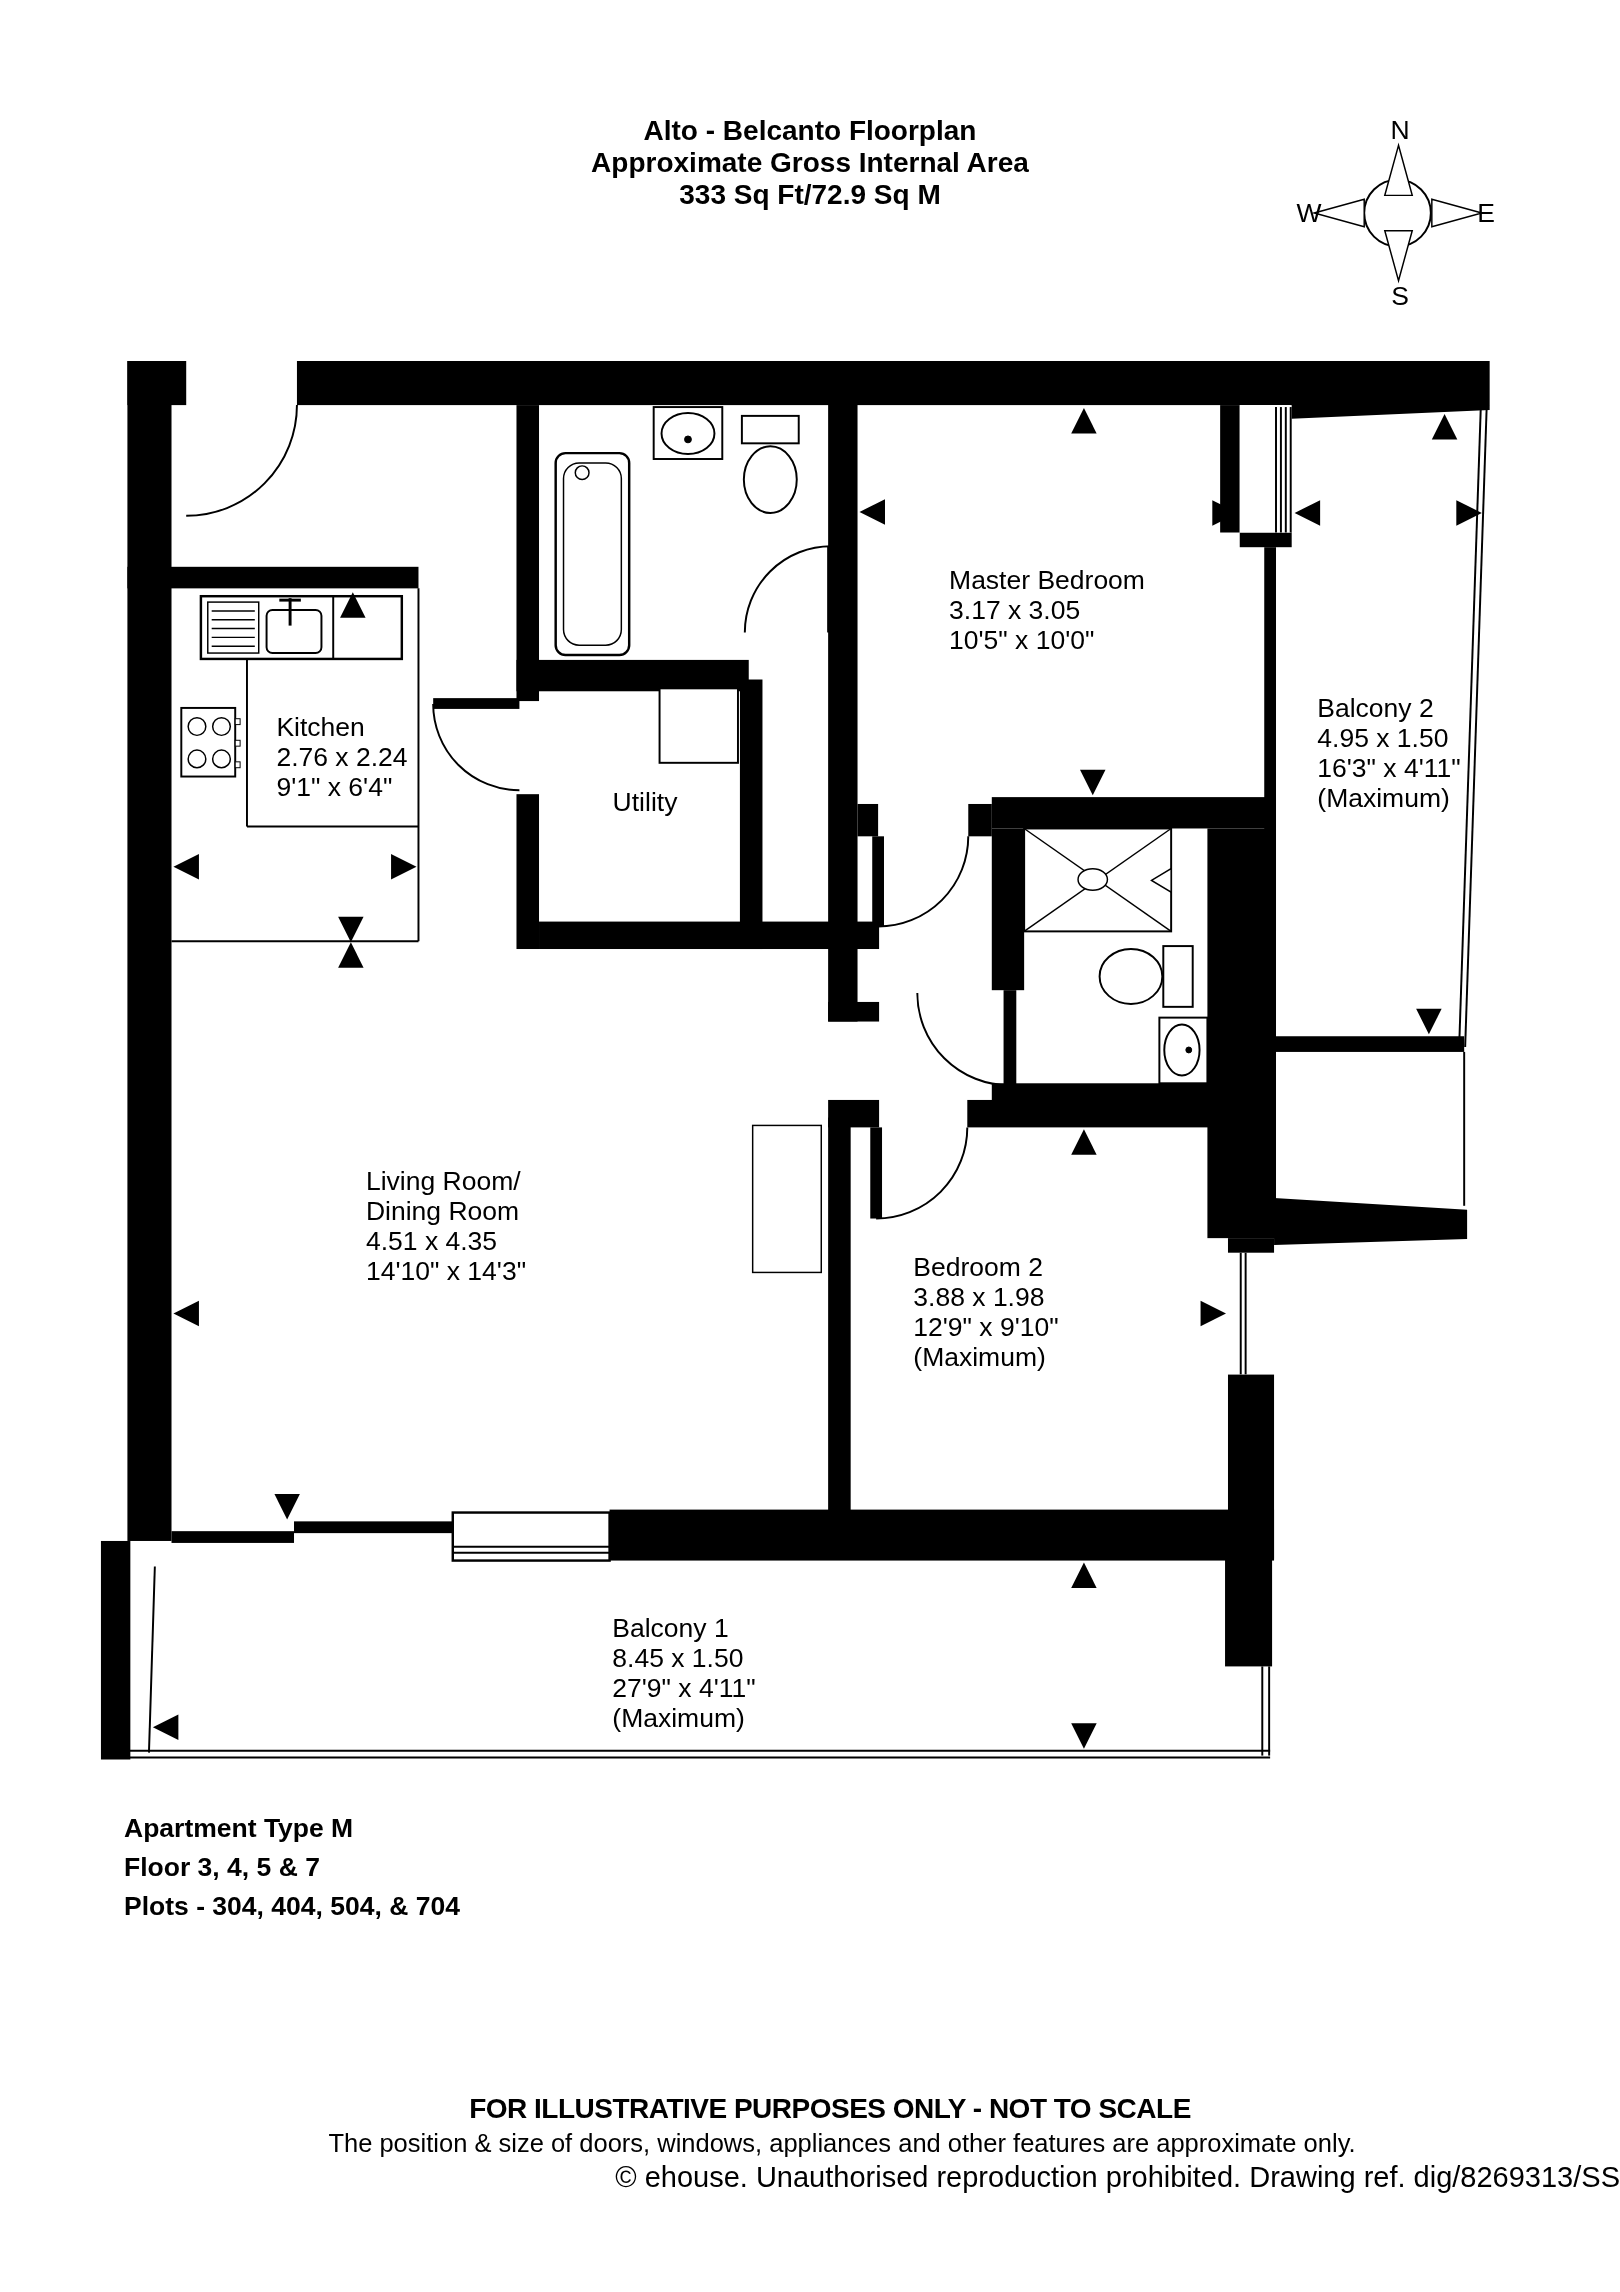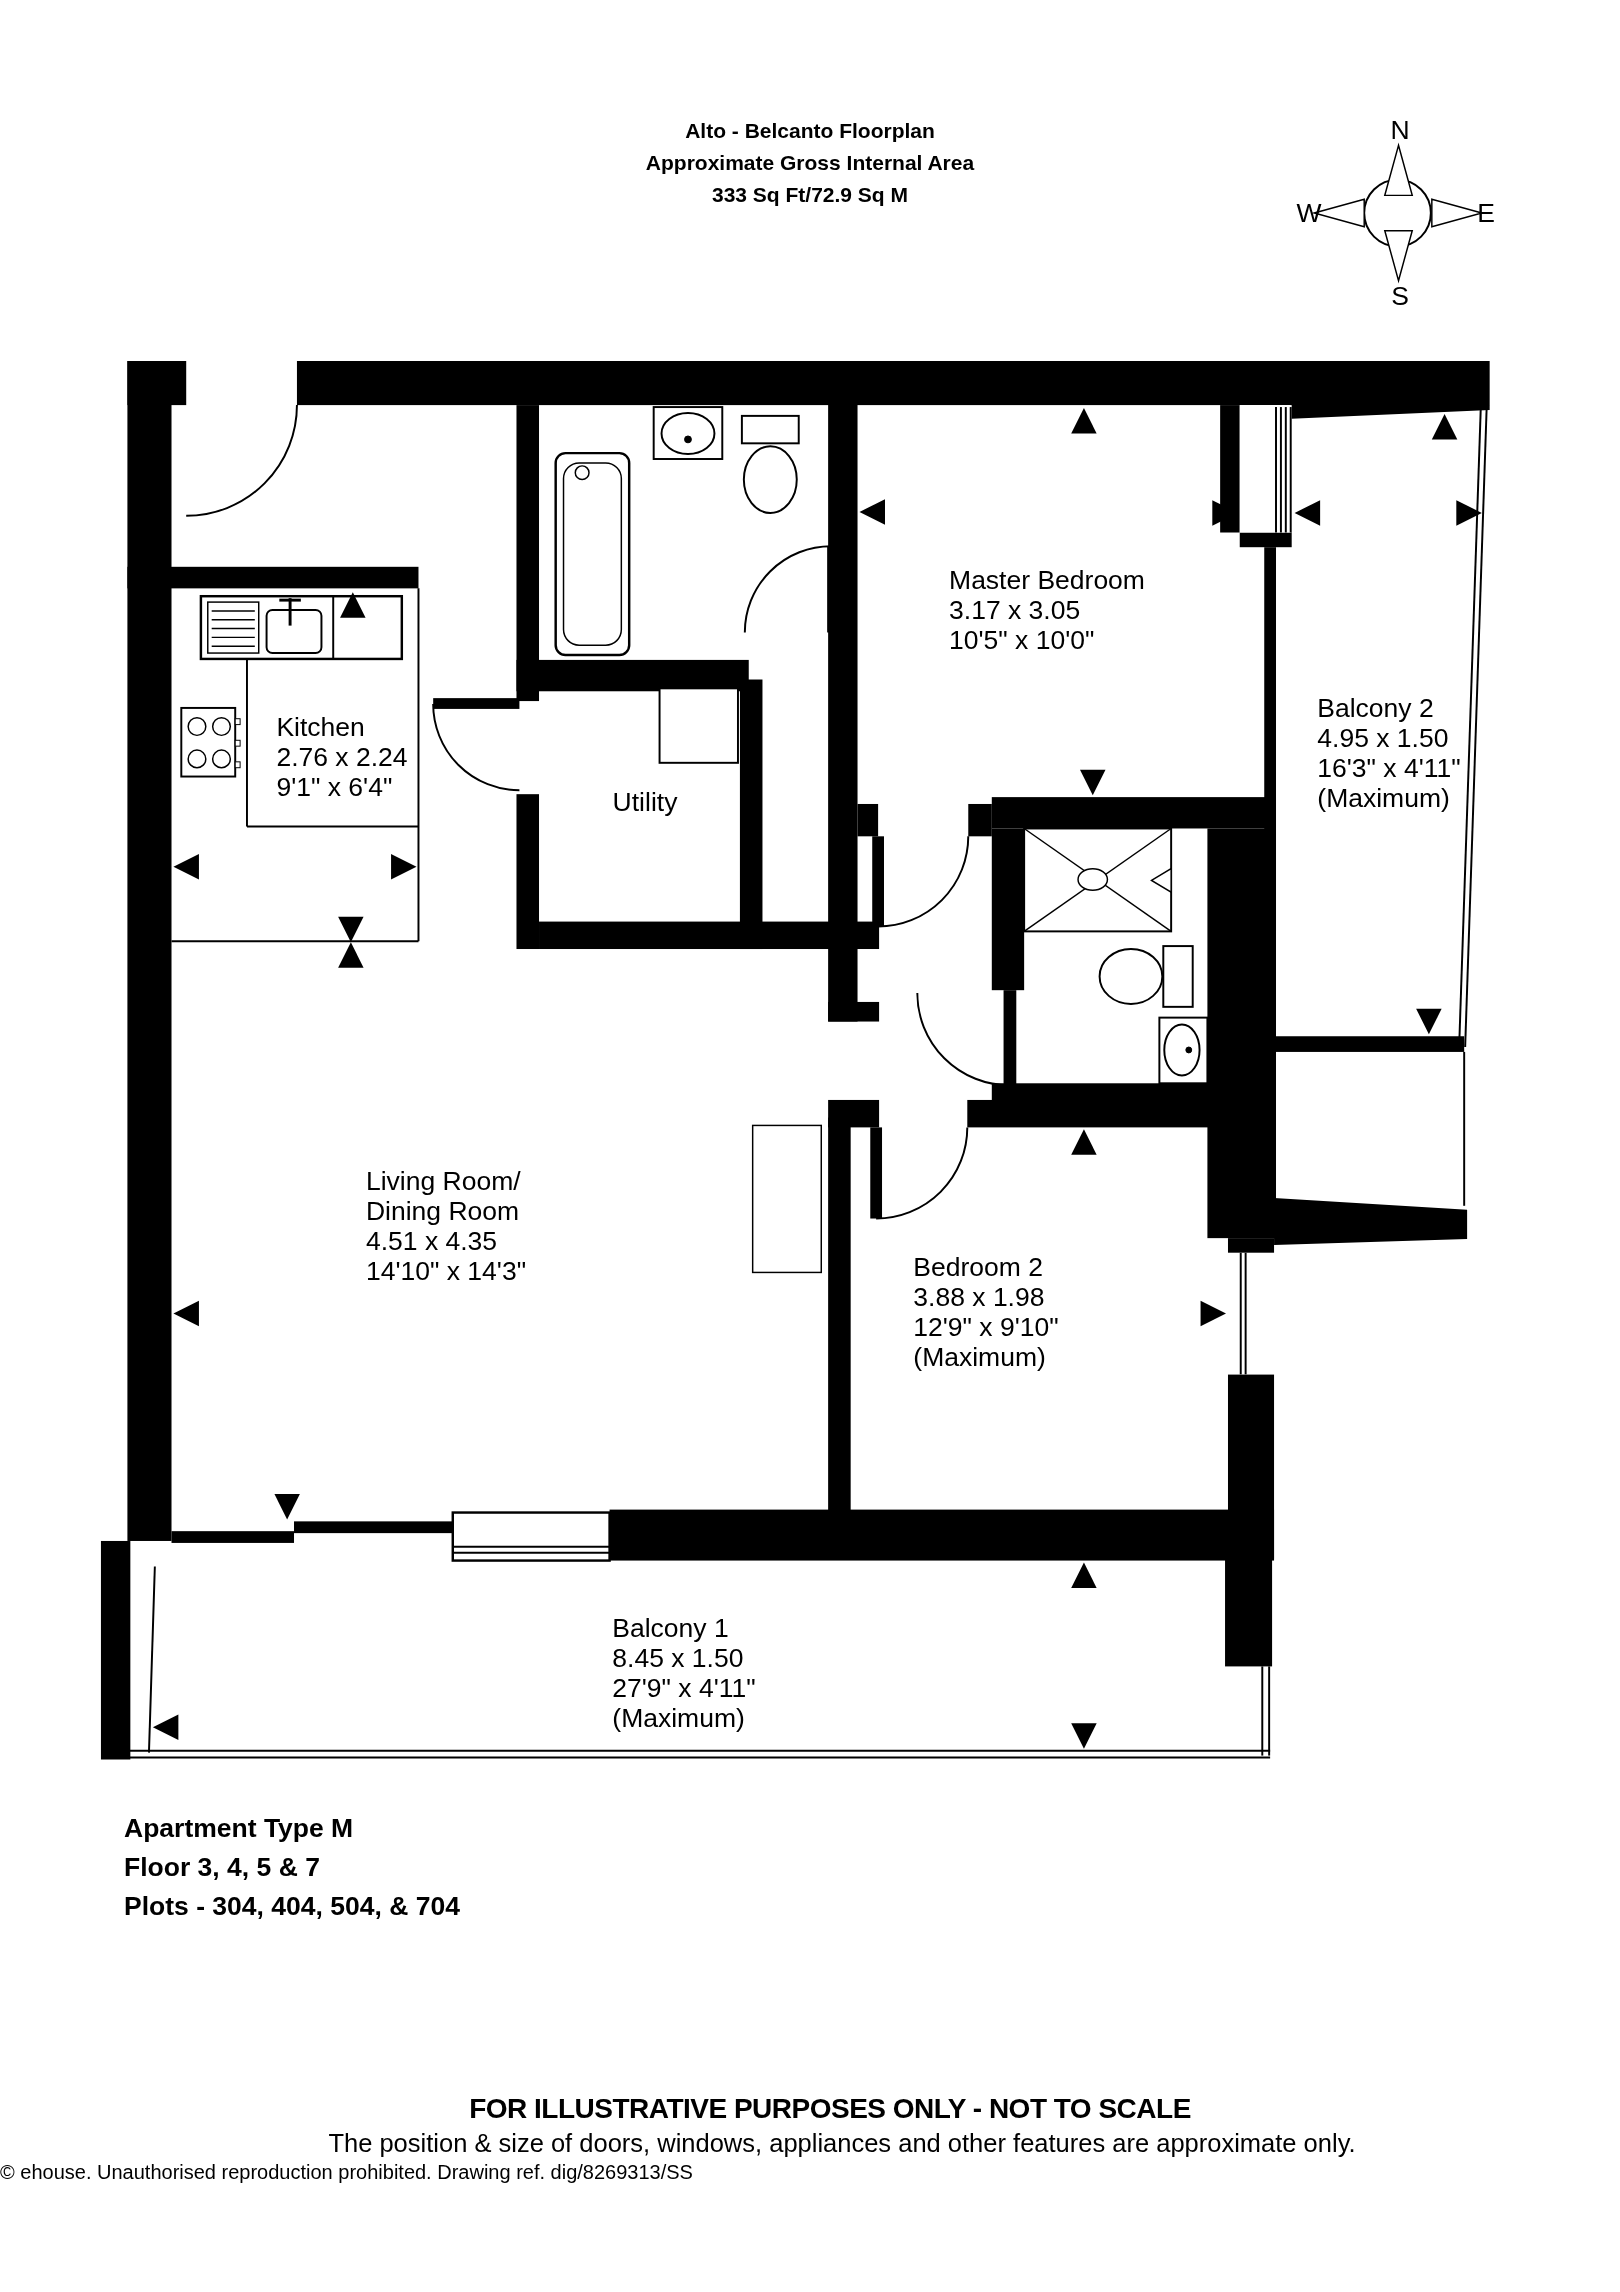--- a/index.html
+++ b/index.html
@@ -1,29 +1,29 @@
 <!DOCTYPE html>
 <html><head>
 <meta charset="utf-8">
 <style>
   html,body{margin:0;padding:0;background:#fff;}
   .page{position:relative;width:1620px;height:2293px;background:#fff;overflow:hidden;
         font-family:"Liberation Sans", sans-serif;color:#000;}
   .plan-svg{position:absolute;left:0;top:0;width:1620px;height:2293px;}
   .txt{position:absolute;white-space:nowrap;}
   .title-block{left:0;top:115px;width:1620px;text-align:center;
-               font-size:21px;font-weight:bold;line-height:32px;}
+               font-size:28px;font-weight:bold;line-height:32px;}
   .room-label{position:absolute;transform:translateX(-50%);text-align:left;
               font-size:26.5px;line-height:30px;white-space:nowrap;}
   .compass-letter{position:absolute;transform:translate(-50%,-50%);font-size:26.5px;}
   .apt-info{left:124px;top:1809px;font-size:26.5px;font-weight:bold;line-height:39px;}
   .footer-1{left:0;top:2093px;width:1620px;text-align:center;
             font-size:28px;font-weight:bold;letter-spacing:-0.5px;margin-left:20px;}
   .footer-2{left:0;top:2129px;width:1620px;text-align:center;font-size:25.5px;margin-left:32px;}
-  .footer-3{left:0;top:2161px;width:1620px;text-align:left;font-size:20px;}
+  .footer-3{left:0;top:2161px;width:1620px;text-align:right;font-size:29px;}
 </style>
 </head>
 <body>
 
 <div class="page">
 
   <svg class="plan-svg" viewBox="0 0 1653 2339">
 
     <g fill="#000">
       <rect x="130" y="368" width="60" height="45"></rect>

